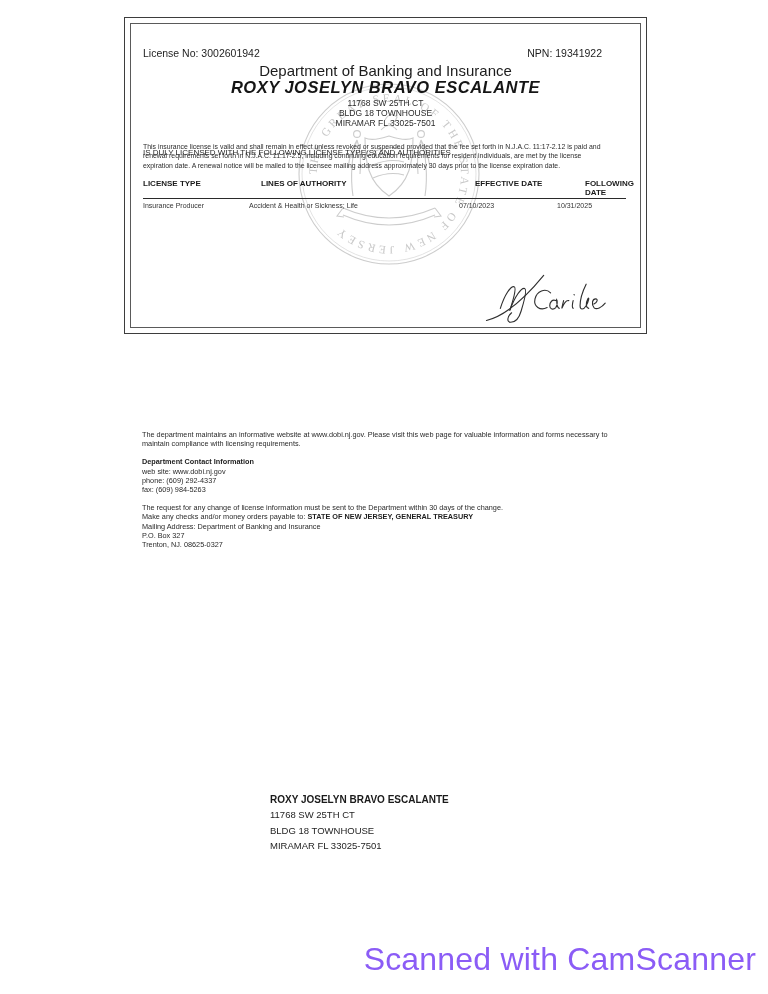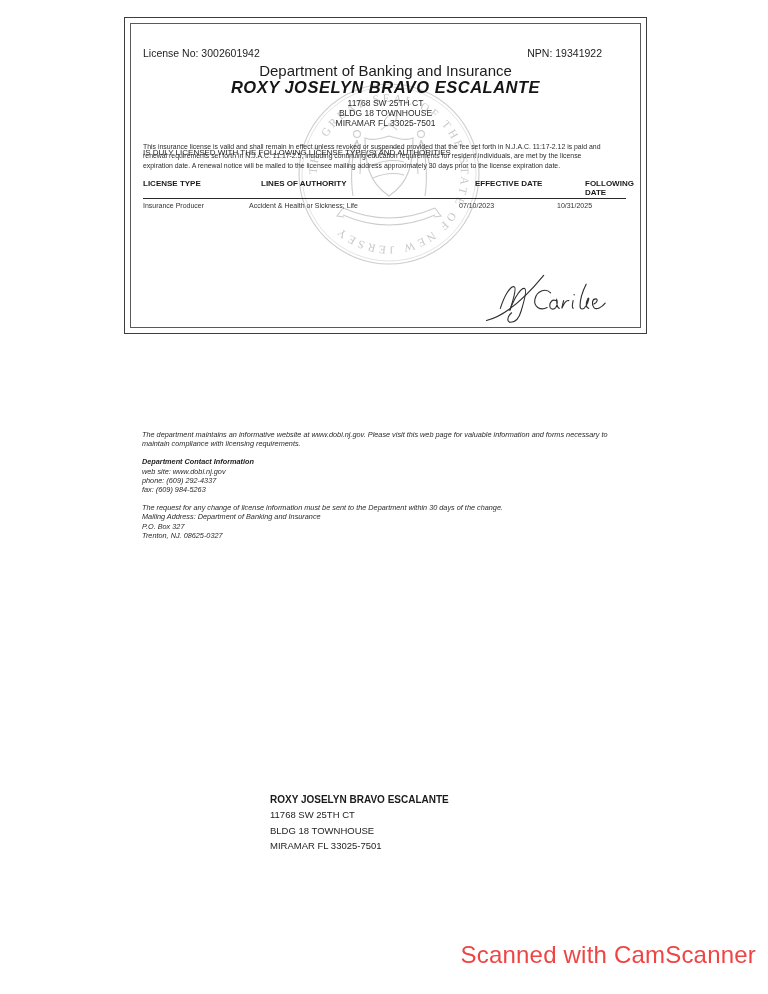--- a/index.html
+++ b/index.html
@@ -21,28 +21,28 @@
   .cert-cond{position:absolute;left:18px;top:124px;font-size:6.9px;line-height:9.4px;color:#2b2b2b;}
   .cert-cond div{white-space:nowrap;}
   .cert-table{position:absolute;left:18px;top:161px;width:483px;}
   .tbl-row{display:grid;grid-template-columns:106px 202px 98px auto;}
   .tbl-head{font-size:8px;font-weight:bold;color:#1a1a1a;border-bottom:1.2px solid #2a2a2a;padding-bottom:1px;gap:12px;}
   .tbl-body{font-size:7px;color:#333;padding-top:3px;}
   .tbl-date{padding-left:8px;}
   .sig-wrap{position:absolute;left:358px;top:252px;width:130px;height:56px;}
   
   .info{position:absolute;left:142px;top:430px;font-size:7.3px;line-height:9.2px;color:#2a2a2a;}
-  .info div{white-space:nowrap;font-style:italic;}
+  .info div{white-space:nowrap;}
   .info .gap{height:9px;}
   .bold{font-weight:bold;color:#1d1d1d;}
   
   .label-block{position:absolute;left:270px;top:792px;font-size:9.5px;line-height:15.4px;color:#242424;}
   .label-block .name{font-weight:bold;font-size:10px;color:#1a1a1a;}
   
-  .scan-footer{position:absolute;right:12px;top:941px;font-size:24px;color:#ef4444;letter-spacing:.2px;}
+  .scan-footer{position:absolute;right:12px;top:941px;font-size:32px;color:#8b5cf6;letter-spacing:.2px;}
   svg{display:block;}
 </style>
 </head>
 <body>
 
 <div class="page">
 
   <div class="certificate">
     <div class="certificate-inner"></div>
 
@@ -139,20 +139,23 @@
   <div class="info">
     <div>The department maintains an informative website at www.dobi.nj.gov. Please visit this web page for valuable information and forms necessary to</div>
     <div>maintain compliance with licensing requirements.</div>
     <div class="gap"></div>
     <div class="bold">Department Contact Information</div>
     <div>web site: www.dobi.nj.gov</div>
     <div>phone: (609) 292-4337</div>
     <div>fax: (609) 984-5263</div>
     <div class="gap"></div>
     <div>The request for any change of license information must be sent to the Department within 30 days of the change.</div>
+    <div>
+      <span>Make any checks and/or money orders payable to: </span><span class="bold">STATE OF NEW JERSEY, GENERAL TREASURY</span>
+    </div>
     <div>Mailing Address: Department of Banking and Insurance</div>
     <div>P.O. Box 327</div>
     <div>Trenton, NJ. 08625-0327</div>
   </div>
 
   <div class="label-block">
     <div class="name">ROXY JOSELYN BRAVO ESCALANTE</div>
     <div>11768 SW 25TH CT</div>
     <div>BLDG 18 TOWNHOUSE</div>
     <div>MIRAMAR FL 33025-7501</div>

